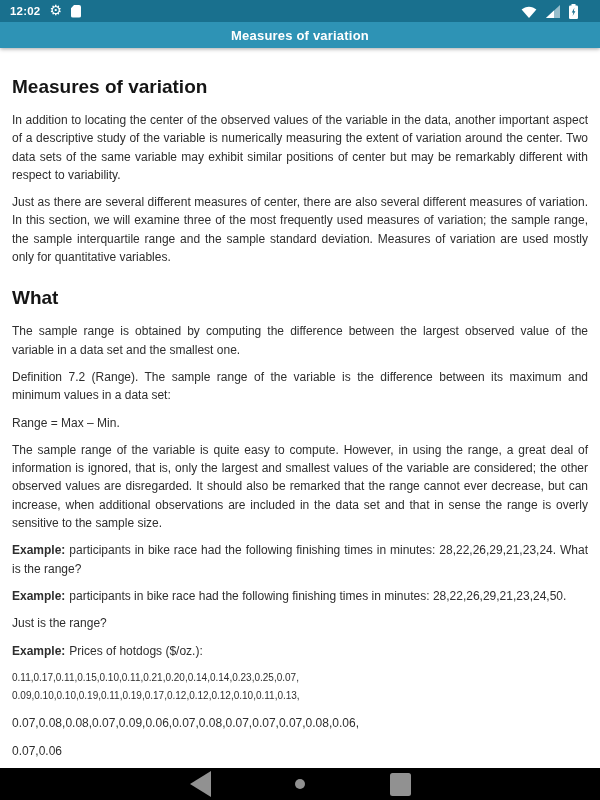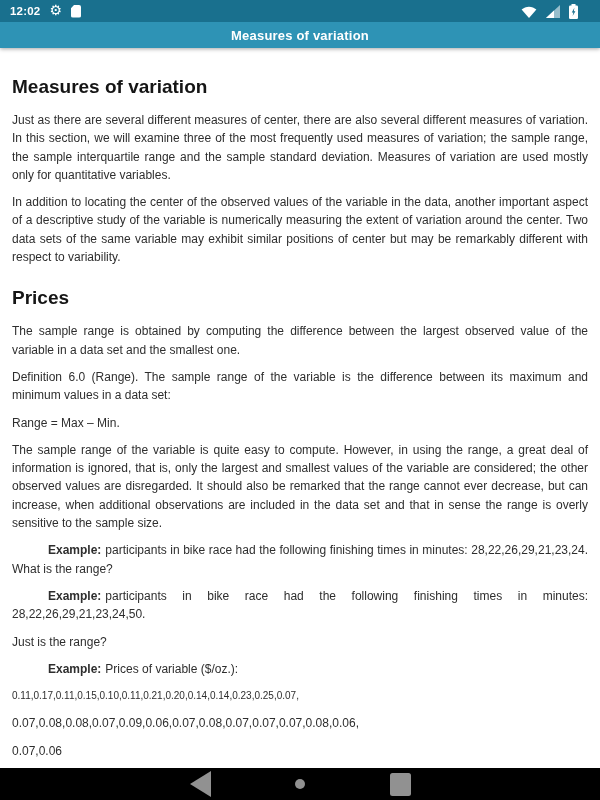--- a/index.html
+++ b/index.html
@@ -88,21 +88,21 @@
     line-height: 23px;
   }
   .content h1.first { margin-top: 27px; }
   .content p {
     font-size: 12px;
     line-height: 18.3px;
     margin: 0 0 9px 0;
     text-align: justify;
   }
   .content p.bold { font-weight: normal; }
-  .content p strong { margin-right: 4px; margin-left: 36px; }
+  .content p strong { margin-right: 4px; }
   .prices-block div {
     font-size: 10px;
     line-height: 18.3px;
   }
   .prices-block { margin: 0 0 9px 0; }
 
   
   .nav-bar {
     position: absolute;
     left: 0; right: 0; bottom: 0;
@@ -158,39 +158,40 @@
       </span>
     </div>
   </div>
 
   <header class="app-bar">
     <span class="app-bar-title">Measures of variation</span>
   </header>
 
   <main class="content">
     <h1 class="first">Measures of variation</h1>
+    <p>In addition to locating the center of the observed values of the variable in the data, another important aspect of a descriptive study of the variable is numerically measuring the extent of variation around the center. Two data sets of the same variable may exhibit similar positions of center but may be remarkably different with respect to variability.</p>
     <p>Just as there are several different measures of center, there are also several different measures of variation. In this section, we will examine three of the most frequently used measures of variation; the sample range, the sample interquartile range and the sample standard deviation. Measures of variation are used mostly only for quantitative variables.</p>
-    <p>In addition to locating the center of the observed values of the variable in the data, another important aspect of a descriptive study of the variable is numerically measuring the extent of variation around the center. Two data sets of the same variable may exhibit similar positions of center but may be remarkably different with respect to variability.</p>
-
-    <h1>Prices</h1>
+
+    <h1>What</h1>
     <p>The sample range is obtained by computing the difference between the largest observed value of the variable in a data set and the smallest one.</p>
-    <p>Definition 6.0 (Range). The sample range of the variable is the difference between its maximum and minimum values in a data set:</p>
+    <p>Definition 7.2 (Range). The sample range of the variable is the difference between its maximum and minimum values in a data set:</p>
     <p class="bold">Range = Max – Min.</p>
     <p>The sample range of the variable is quite easy to compute. However, in using the range, a great deal of information is ignored, that is, only the largest and smallest values of the variable are considered; the other observed values are disregarded. It should also be remarked that the range cannot ever decrease, but can increase, when additional observations are included in the data set and that in sense the range is overly sensitive to the sample size.</p>
 
     <p><strong>Example:</strong><span>participants in bike race had the following finishing times in minutes: 28,22,26,29,21,23,24. What is the range?</span></p>
 
     <p><strong>Example:</strong><span>participants in bike race had the following finishing times in minutes: 28,22,26,29,21,23,24,50.</span></p>
 
     <p class="bold">Just is the range?</p>
 
-    <p><strong>Example:</strong><span>Prices of variable ($/oz.):</span></p>
+    <p><strong>Example:</strong><span>Prices of hotdogs ($/oz.):</span></p>
 
     <div class="prices-block">
       <div>0.11,0.17,0.11,0.15,0.10,0.11,0.21,0.20,0.14,0.14,0.23,0.25,0.07,</div>
+      <div>0.09,0.10,0.10,0.19,0.11,0.19,0.17,0.12,0.12,0.12,0.10,0.11,0.13,</div>
     </div>
 
     <p>0.07,0.08,0.08,0.07,0.09,0.06,0.07,0.08,0.07,0.07,0.07,0.08,0.06,</p>
     <p>0.07,0.06</p>
     <p>The range in SPSS:</p>
   </main>
 
   <nav class="nav-bar">
     <button class="nav-btn">
       <span>

